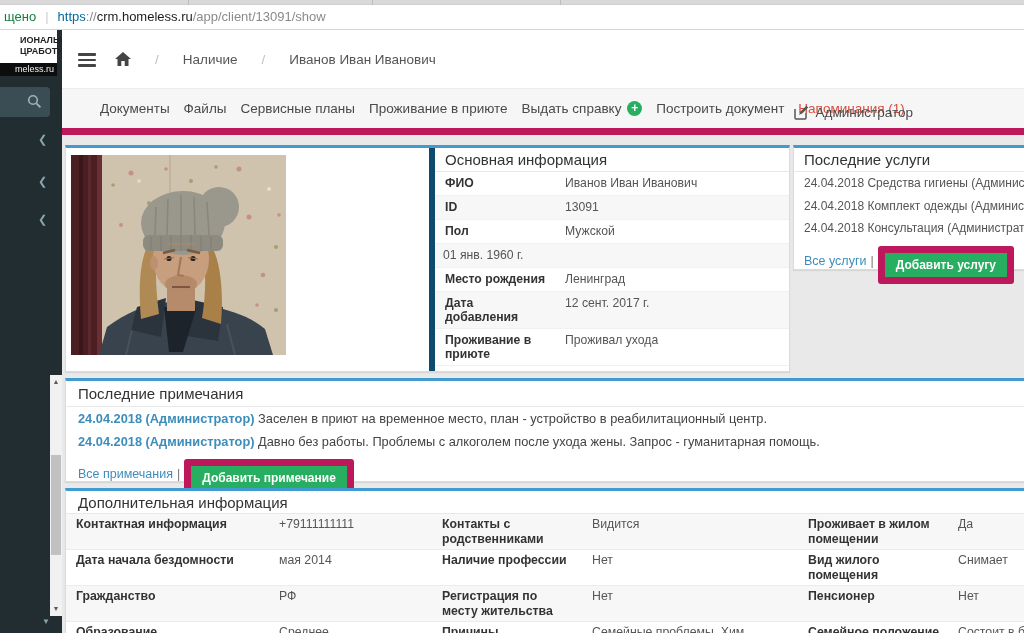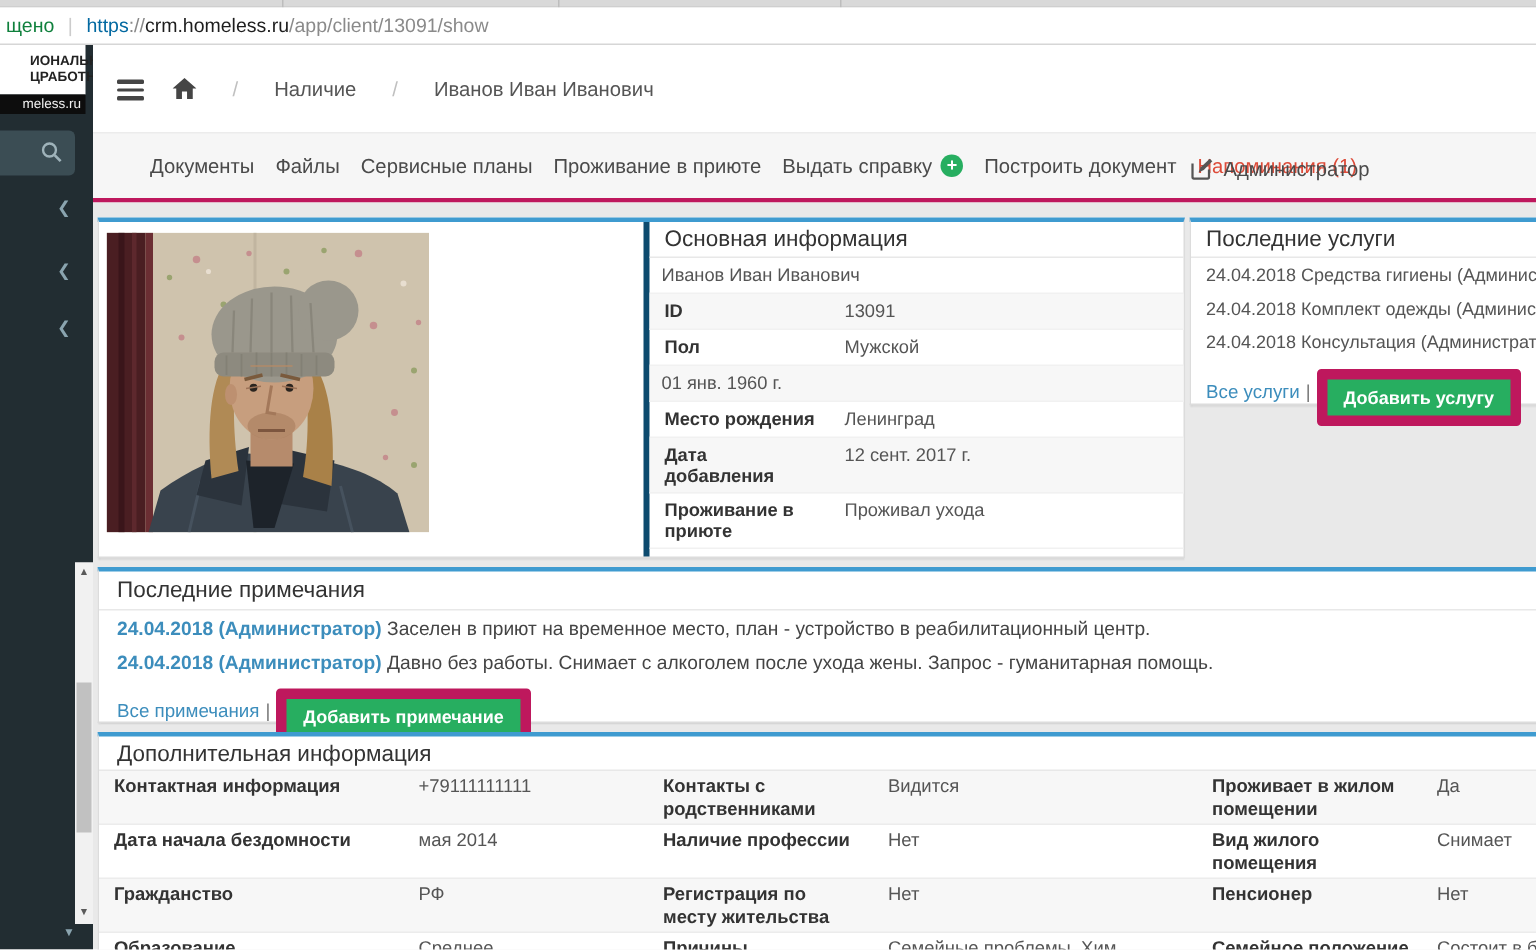--- a/index.html
+++ b/index.html
@@ -36,35 +36,35 @@
 
   
   .navbar { position:absolute; left:62px; top:30px; width:962px; height:58px; background:#fff; }
   .hamburger { position:absolute; left:16px; top:23px; width:18px; height:14px; cursor:pointer; }
   .hamburger div { height:2.5px; background:#454545; margin-bottom:3px; border-radius:1px; }
   .breadcrumb { position:absolute; left:53px; top:0; height:58px; display:flex; align-items:center; gap:24px; font-size:13.5px; color:#555; }
   .bc-sep { color:#c0c0c0; }
   .bc-link { cursor:pointer; }
 
   
-  .tabbar { position:absolute; left:62px; top:88px; width:962px; height:47px; background:#f6f6f6; border-top:1px solid #ececec; border-bottom:3px solid #be185d; display:flex; align-items:center; padding-left:38px; gap:14px; font-size:13.5px; color:#4a4a4a; }
+  .tabbar { position:absolute; left:62px; top:88px; width:962px; height:47px; background:#f6f6f6; border-top:1px solid #ececec; border-bottom:7px solid #be185d; display:flex; align-items:center; padding-left:38px; gap:14px; font-size:13.5px; color:#4a4a4a; }
   .tab { cursor:pointer; white-space:nowrap; }
   .tab-red { color:#dd4b39; }
   .plus-icon { display:inline-block; width:15px; height:15px; border-radius:50%; background:#27ae60; color:#fff; font-size:12px; font-weight:bold; text-align:center; line-height:14px; margin-left:2px; cursor:pointer; vertical-align:middle; }
   .edit-group { position:absolute; right:111px; top:0; height:47px; display:flex; align-items:center; gap:7px; cursor:pointer; color:#4a4a4a; }
 
   
   .content-bg { position:absolute; left:62px; top:135px; width:962px; height:498px; background:#e9e9e9; }
   .panel { position:absolute; background:#fff; border:1px solid #dcdcdc; border-top:3px solid #3f9bd0; box-shadow:0 1px 1px rgba(0,0,0,0.08); }
   .panel-title { font-size:15px; color:#333; border-bottom:1px solid #e8e8e8; }
 
   
   .panel-client { left:65px; top:145px; width:725px; height:227px; }
   .photo-wrap { position:absolute; left:5px; top:7px; width:215px; height:200px; overflow:hidden; }
-  .main-info { position:absolute; left:363px; top:0; right:0; bottom:0; border-left:4px solid #0c4a6e; }
+  .main-info { position:absolute; left:363px; top:0; right:0; bottom:0; border-left:6px solid #0c4a6e; }
   .mi-title { padding:3px 10px 2px; line-height:18px; }
   .mi-row { display:flex; border-bottom:1px solid #f1f1f1; min-height:24px; }
   .mi-row:nth-child(even) { background:#f7f7f7; }
   .mi-label { width:122px; padding:4px 8px 4px 10px; font-size:12.2px; font-weight:bold; color:#333; line-height:14px; }
   .mi-value { flex:1; padding:4px 8px; font-size:12.2px; color:#555; line-height:14px; }
 
   
   .panel-services { left:793px; top:145px; width:292px; height:125px; }
   .sv-title { padding:3px 10px 2px; line-height:18px; }
   .sv-item { padding:0 10px; font-size:12px; color:#555; line-height:22.5px; white-space:nowrap; }
@@ -220,20 +220,21 @@
         <path d="M93,104 L103,102.5 M117,102.5 L127,104" stroke="#9c7257" stroke-width="1" fill="none"></path>
         <path d="M110,102 L107,120 L113,121" stroke="#a3785a" stroke-width="2" fill="none"></path>
         <path d="M101,132 L119,132" stroke="#7d563f" stroke-width="2" fill="none"></path>
       </svg>
     </div>
 
     <div class="main-info">
       <div class="panel-title mi-title">Основная информация</div>
       <div class="mi-rows">
         <div class="mi-row">
+          <div class="mi-label">ФИО</div>
           <div class="mi-value">Иванов Иван Иванович</div>
         </div>
         <div class="mi-row">
           <div class="mi-label">ID</div>
           <div class="mi-value">13091</div>
         </div>
         <div class="mi-row">
           <div class="mi-label">Пол</div>
           <div class="mi-value">Мужской</div>
         </div>
@@ -267,21 +268,21 @@
   </div>
 
   <div class="panel panel-notes">
     <div class="panel-title nt-title">Последние примечания</div>
     <div class="nt-item">
       <span class="nt-date">24.04.2018 (Администратор)</span>
       <span>Заселен в приют на временное место, план - устройство в реабилитационный центр.</span>
     </div>
     <div class="nt-item">
       <span class="nt-date">24.04.2018 (Администратор)</span>
-      <span>Давно без работы. Снимает с алкоголем после ухода жены. Запрос - гуманитарная помощь.</span>
+      <span>Давно без работы. Проблемы с алкоголем после ухода жены. Запрос - гуманитарная помощь.</span>
     </div>
     <div class="nt-footer">
       <span class="link-blue">Все примечания</span><span class="footer-sep">|</span><span class="btn-green">Добавить примечание</span>
     </div>
   </div>
 
   <div class="panel panel-additional">
     <div class="panel-title ai-title">Дополнительная информация</div>
     <div class="ai-rows">
       <div class="ai-row">

